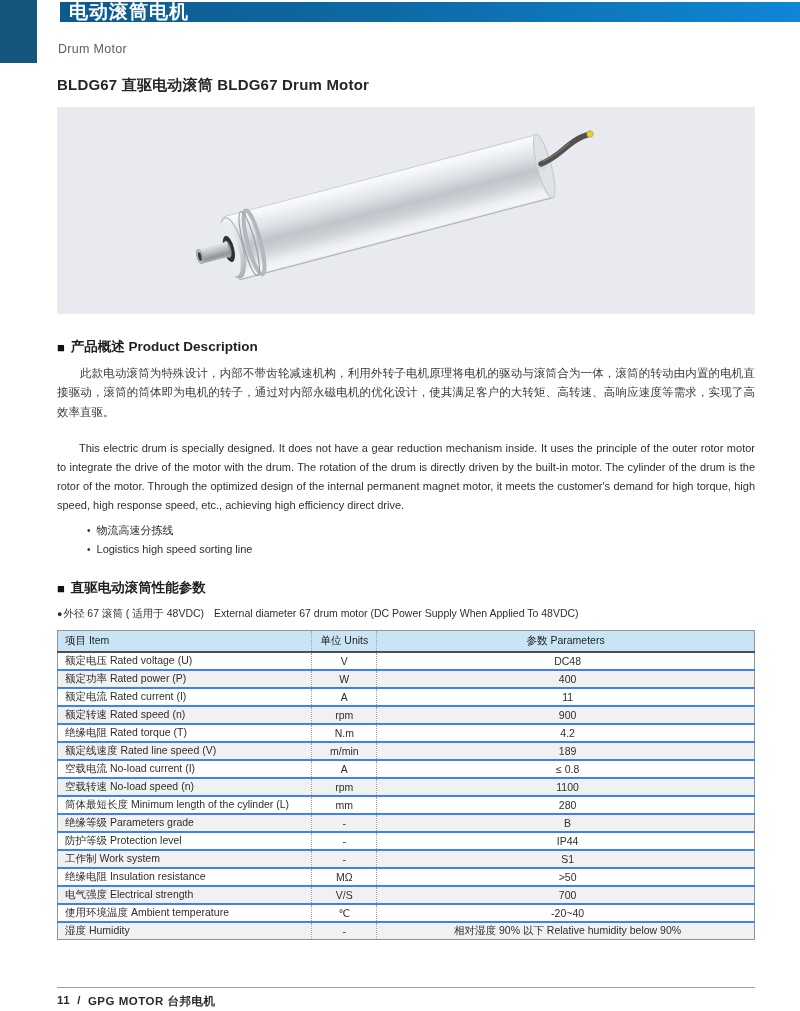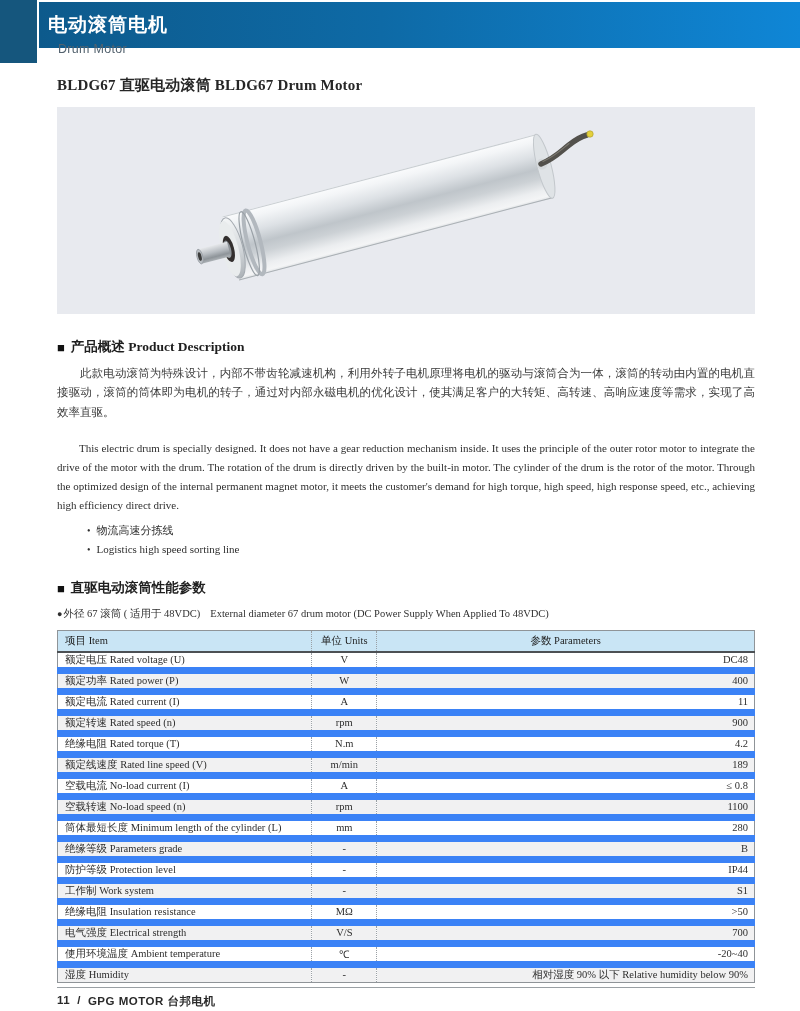--- a/index.html
+++ b/index.html
@@ -9,34 +9,34 @@
     width: 800px; height: 1011px; position: relative; overflow: hidden;
     color: #2b2b2b;
   }
 
   
   .corner-block {
     position: absolute; left: 0; top: 0; width: 37px; height: 63px;
     background: #15567d;
   }
   .title-bar {
-    position: absolute; left: 39px; top: 2px; right: 0; height: 46px;
+    position: absolute; left: 60px; top: 2px; right: 0; height: 20px;
     background: linear-gradient(90deg, #0d5a8c 0%, #0e6aa6 45%, #0f86d6 100%);
     display: flex; align-items: center; padding-left: 9px;
   }
   .title-bar .bar-title {
     color: #ffffff; font-size: 19px; font-weight: bold; letter-spacing: 1px;
   }
   .subtitle-en {
     position: absolute; left: 58px; top: 42px;
     color: #53626e; font-size: 12.5px; font-weight: normal; letter-spacing: .3px;
   }
 
   
-  .content { position: absolute; left: 57px; top: 76px; width: 698px; font-family: Liberation Serif, serif; }
+  .content { position: absolute; left: 57px; top: 76px; width: 698px; }
 
   .model-heading {
     font-size: 15px; font-weight: bold; color: #262626; letter-spacing: .2px;
     margin-bottom: 12px;
   }
 
   .product-figure {
     width: 698px; height: 207px; background: #e8eaef; overflow: hidden;
   }
 
@@ -76,26 +76,26 @@
   }
   .spec-table col.c1 { width: 36.5%; }
   .spec-table col.c2 { width: 9.3%; }
   .spec-table col.c3 { width: 54.2%; }
   .spec-table thead th {
     background: #c9e5f5; height: 21px; font-weight: normal; color: #1e1e1e;
     border-bottom: 2px solid #4c5054;
   }
   .spec-table thead th:first-child { text-align: left; padding-left: 7px; }
   .spec-table td {
-    height: 18px; padding: 0 6px; color: #2e2e2e; border-bottom: 7px solid #3b82f6;
+    height: 18px; padding: 0 6px; color: #2e2e2e; border-bottom: 2px solid #3b82f6;
     white-space: nowrap; overflow: hidden;
   }
   .spec-table td:first-child { text-align: left; padding-left: 7px; }
   .spec-table td:nth-child(2) { text-align: center; }
-  .spec-table td:nth-child(3) { text-align: right; padding-left: 10px; }
+  .spec-table td:nth-child(3) { text-align: center; padding-left: 10px; }
   .spec-table th:nth-child(2), .spec-table td:nth-child(2),
   .spec-table th:nth-child(3), .spec-table td:nth-child(3) {
     border-left: 1px dotted #9aa0a5;
   }
   .spec-table tbody tr:nth-child(even) { background: #f1f1f2; }
   .spec-table tbody tr:last-child td { border-bottom: none; }
 
   
   .footer {
     position: absolute; left: 57px; width: 698px; top: 987px;

